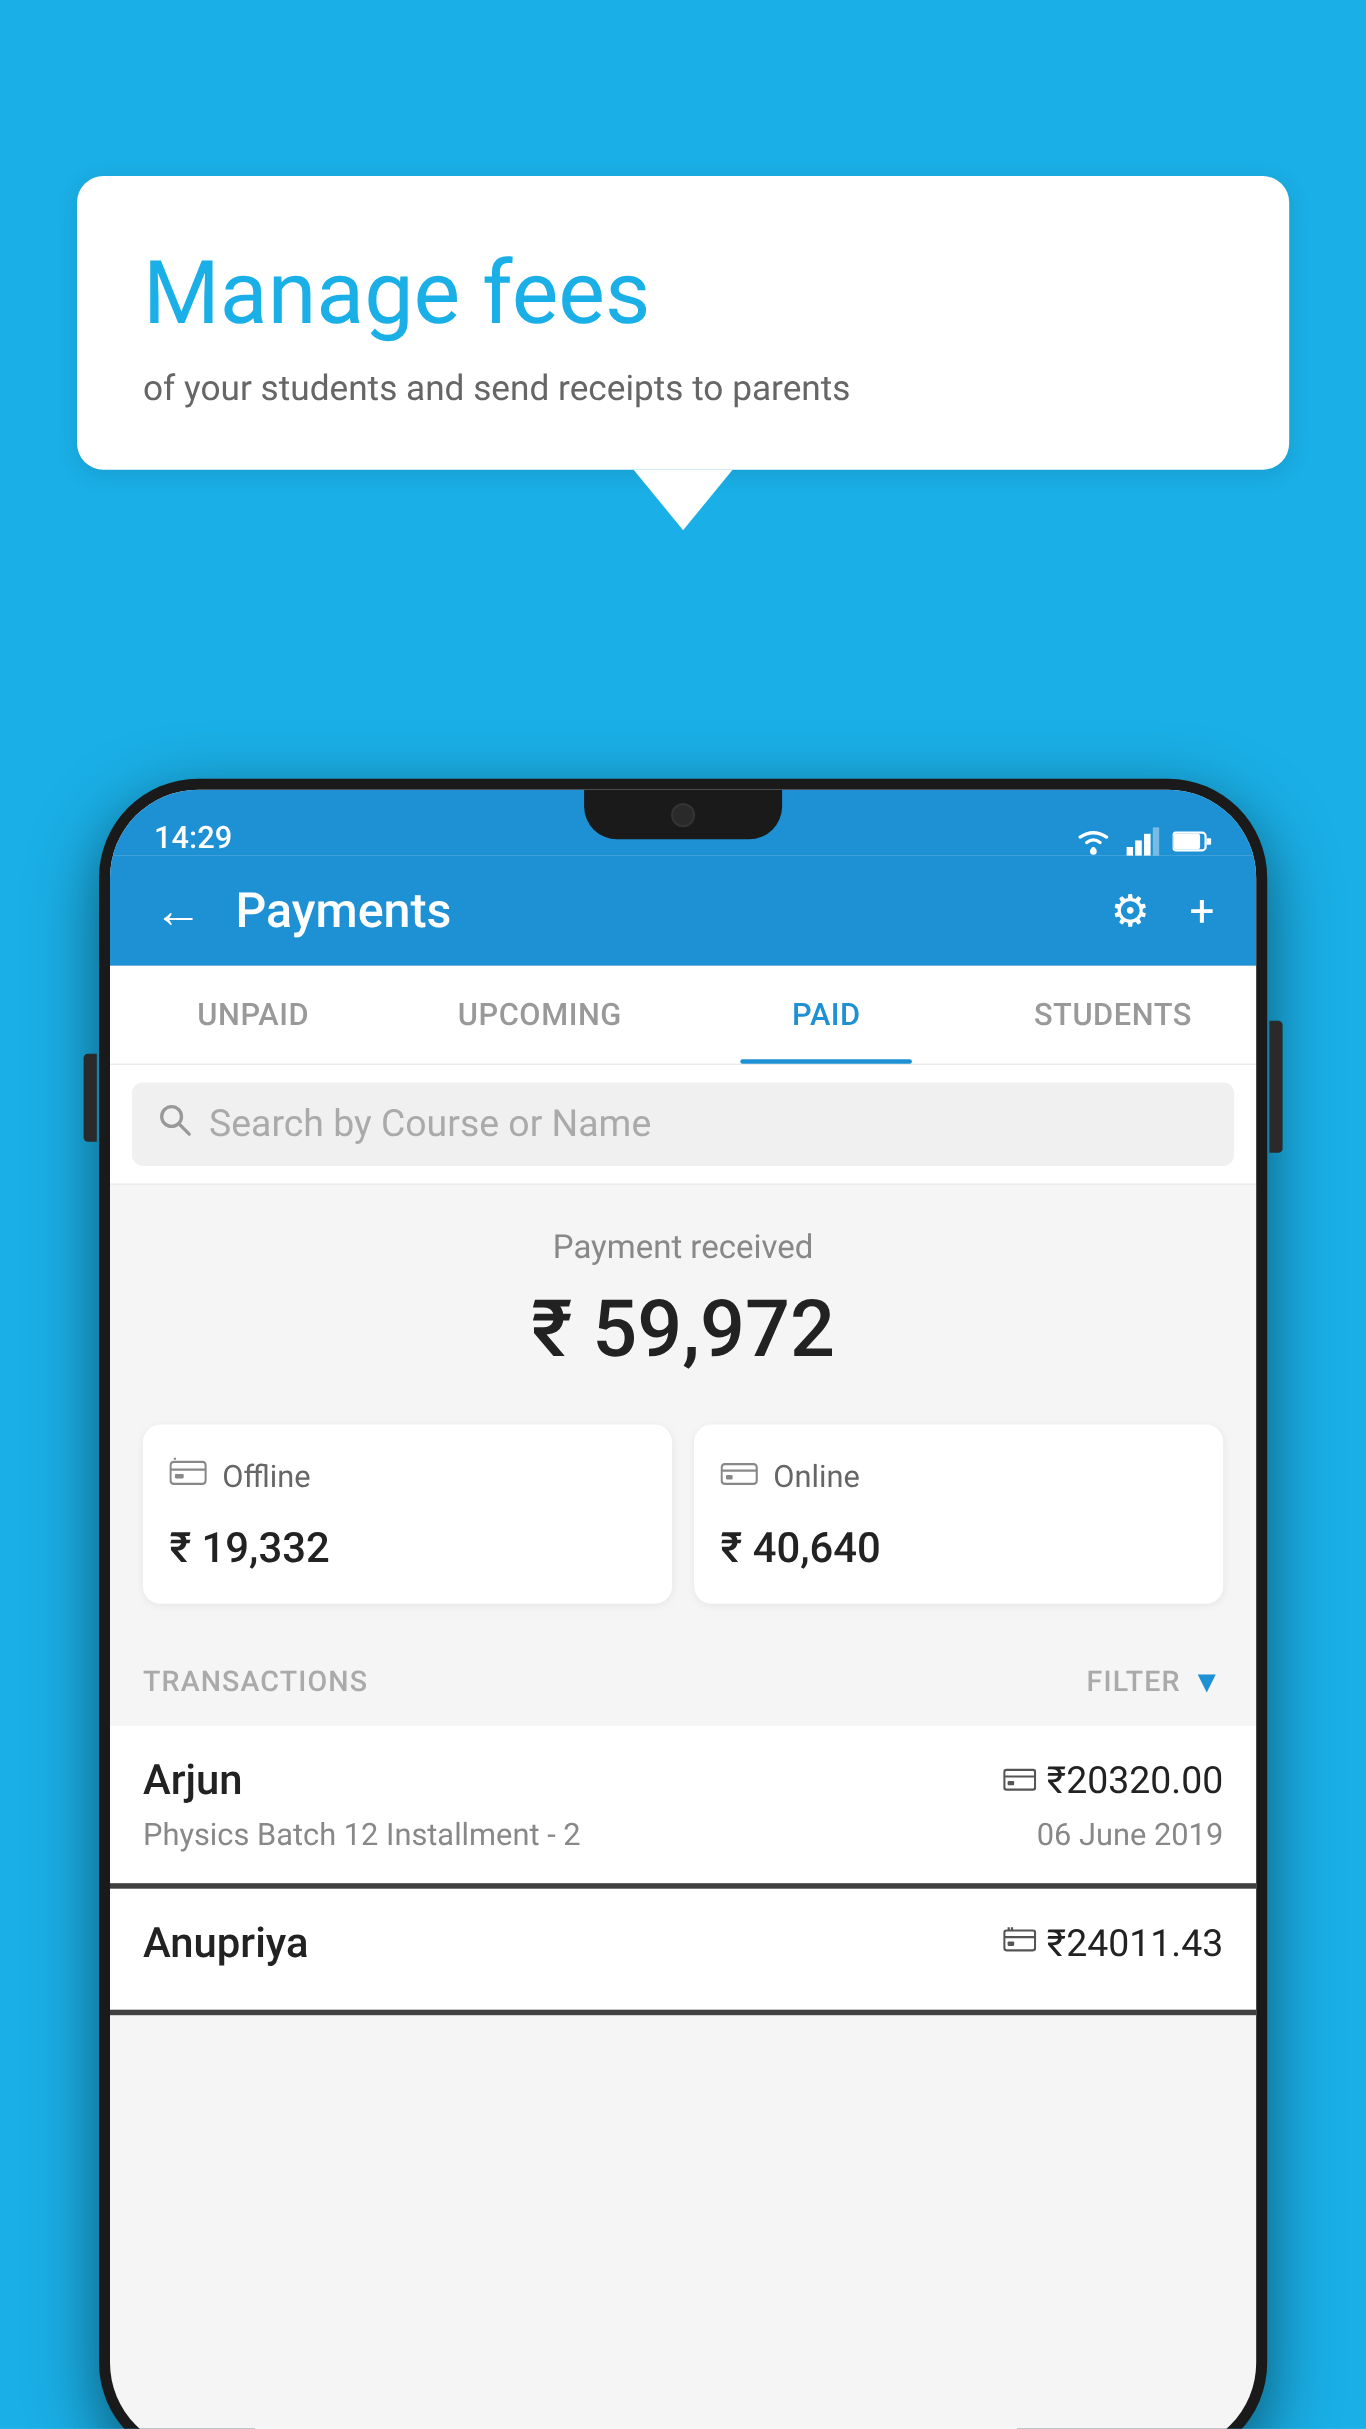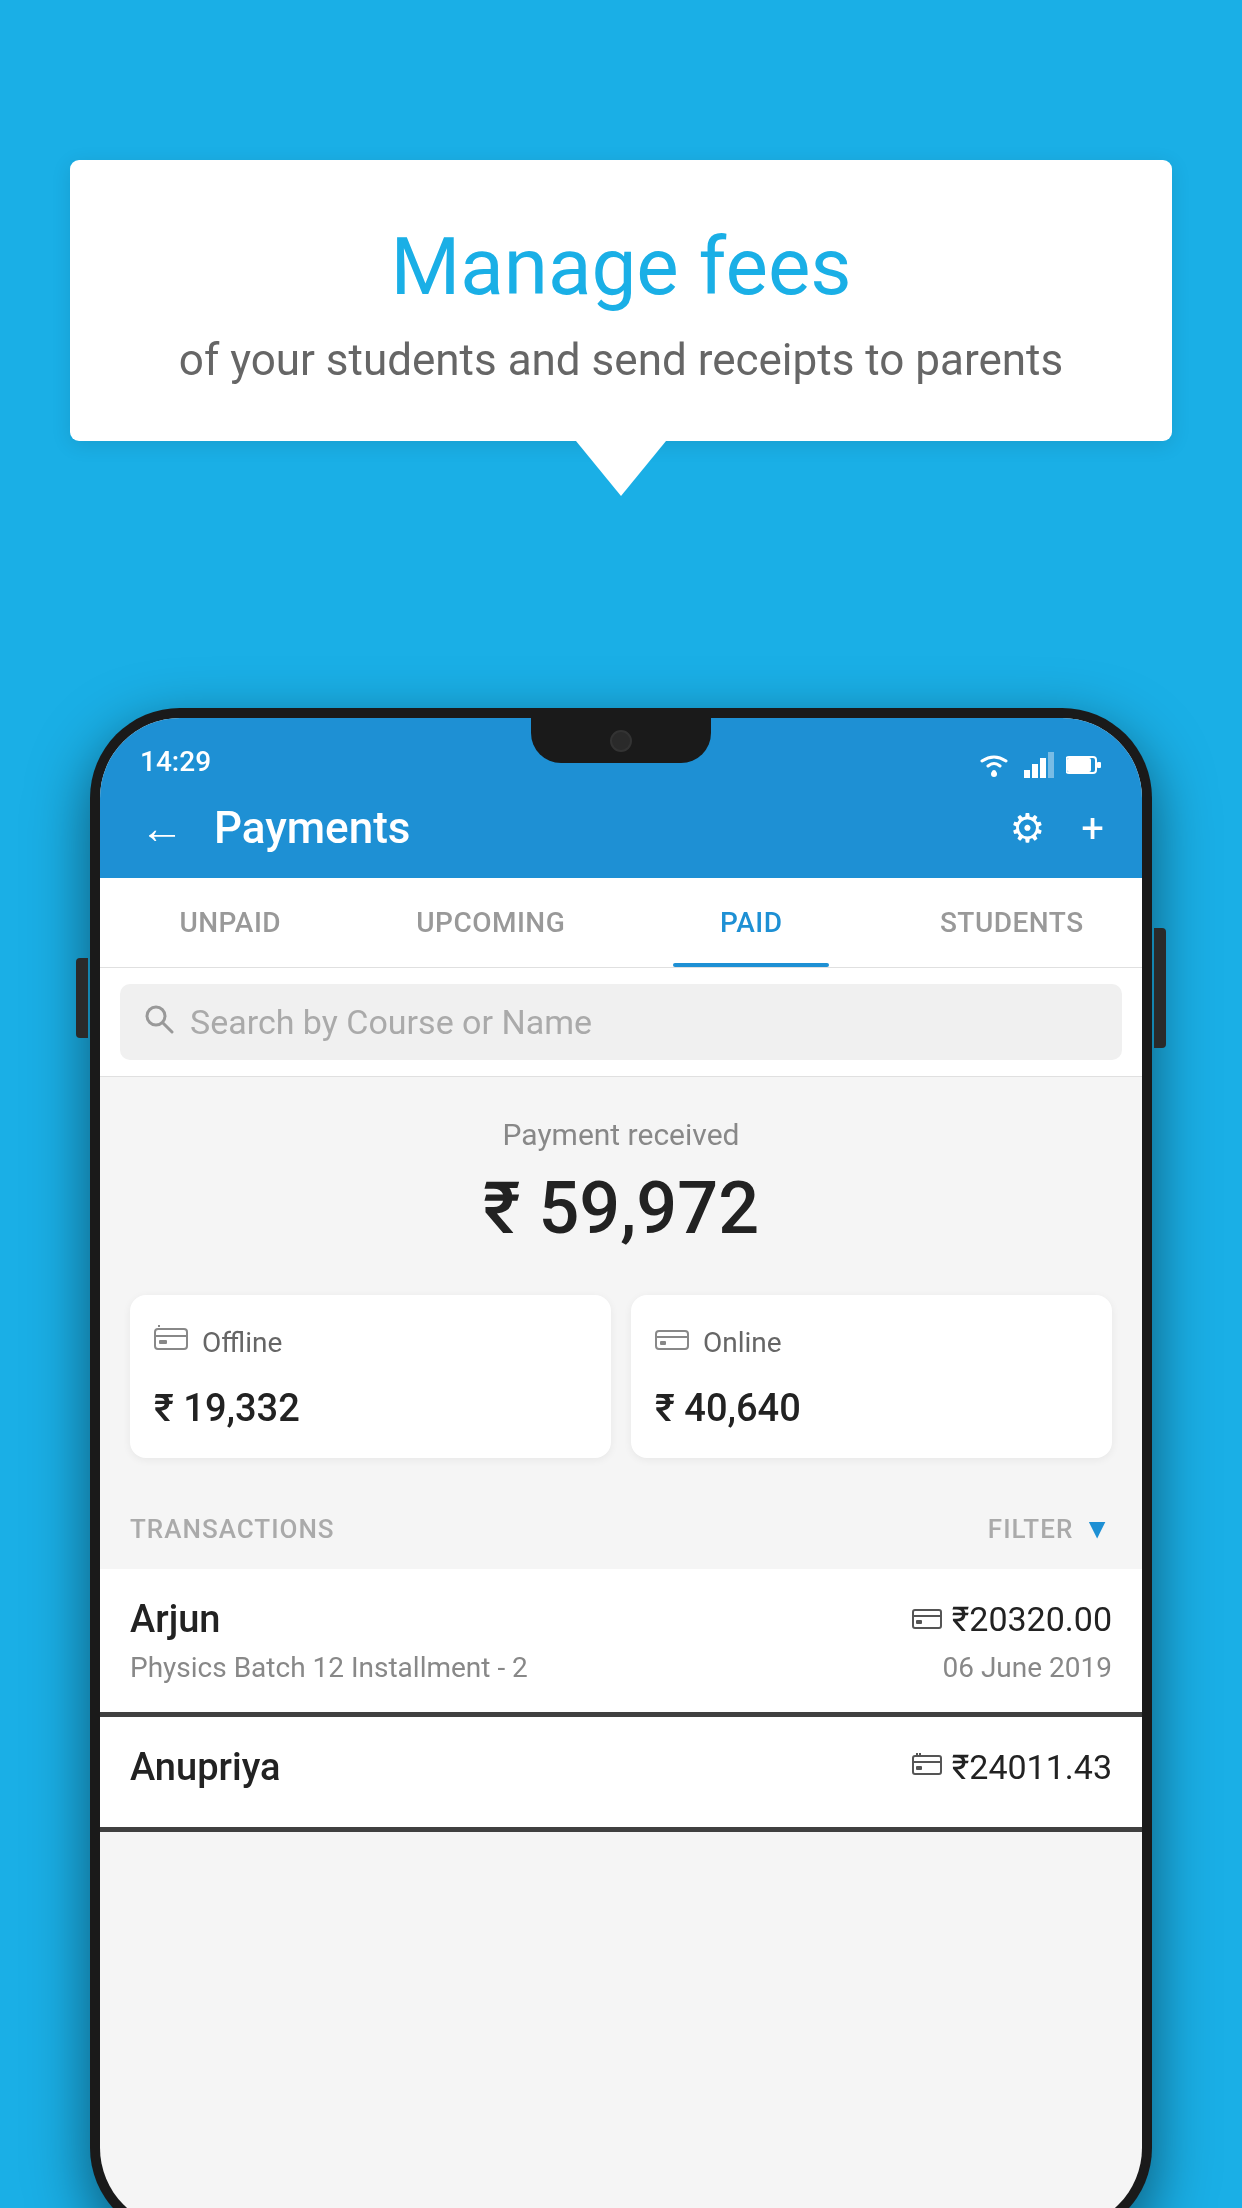--- a/index.html
+++ b/index.html
@@ -20,36 +20,35 @@
       top: 160px;
       left: 70px;
       right: 70px;
       display: flex;
       flex-direction: column;
       align-items: center;
     }
 
     .speech-bubble {
       background: white;
-      border-radius: 9px;
+      border-radius: 24px;
       padding: 60px 60px 55px;
-      text-align: center;
       width: 100%;
       box-shadow: 0 4px 20px rgba(0,0,0,0.1);
     }
 
     .speech-bubble-title {
       font-size: 80px;
       font-weight: 400;
       color: #1AAFE6;
       margin-bottom: 20px;
     }
 
     .speech-bubble-subtitle {
-      font-size: 44px;
+      font-size: 32px;
       color: #666;
       font-weight: 400;
     }
 
     .speech-bubble-tail {
       width: 0;
       height: 0;
       border-left: 45px solid transparent;
       border-right: 45px solid transparent;
       border-top: 55px solid white;

